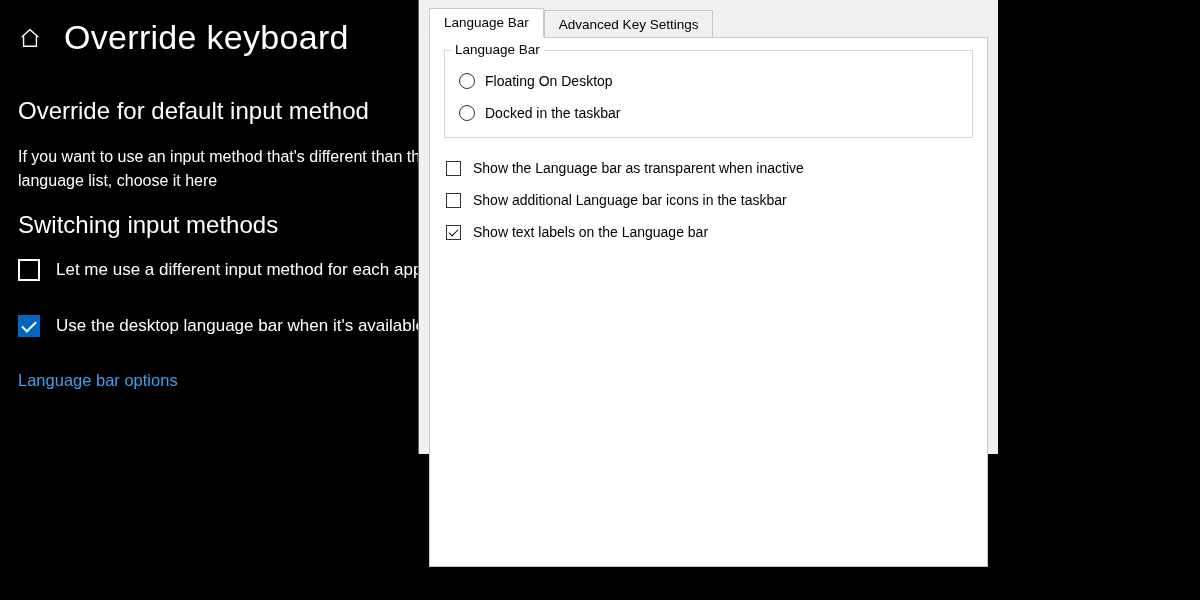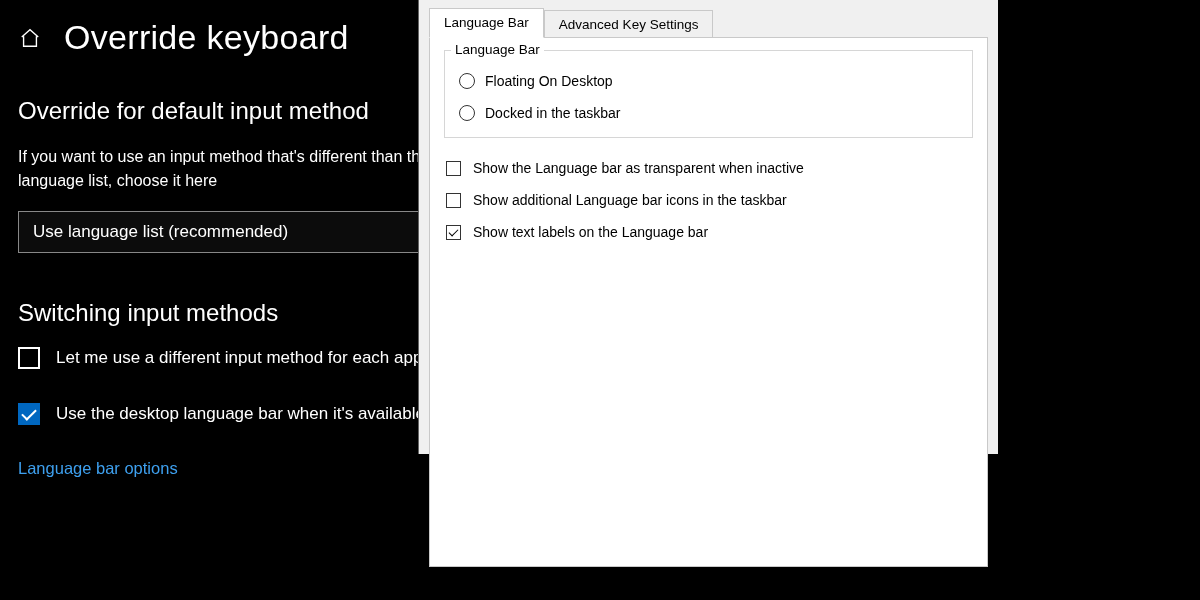--- a/index.html
+++ b/index.html
@@ -81,23 +81,20 @@
     <span class="home-icon">
       <svg viewBox="0 0 24 24">
           <path d="M3 11 L12 3 L21 11 M5 10 V21 H19 V10"></path>
         </svg>
     </span>
     <div class="page-title">Override keyboard</div>
   </div>
 
   <div class="section-title">Override for default input method</div>
   <div class="section-desc">If you want to use an input method that's different than the first one in your language list, choose it here</div>
-  <div class="dropdown">
-    <span>Use language list (recommended)</span>
-  </div>
 
   <div class="section-title">Switching input methods</div>
 
   <div class="cb-row">
     <span class="cb"></span>
     <span>Let me use a different input method for each app window</span>
   </div>
 
   <div class="cb-row">
     <span class="cb checked"></span>

